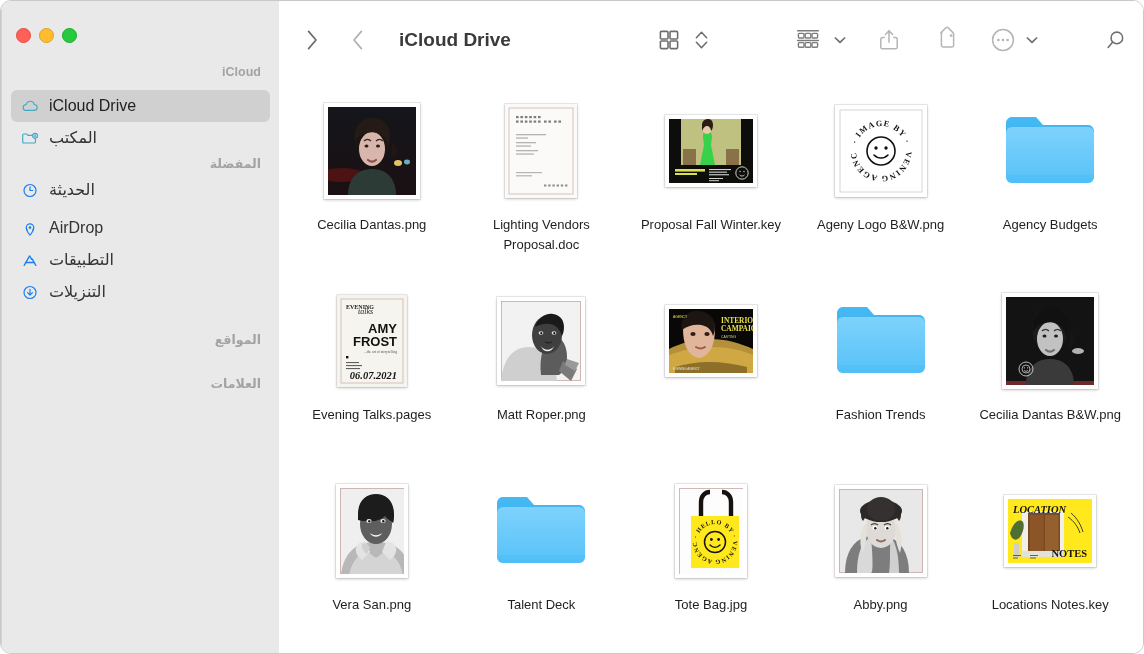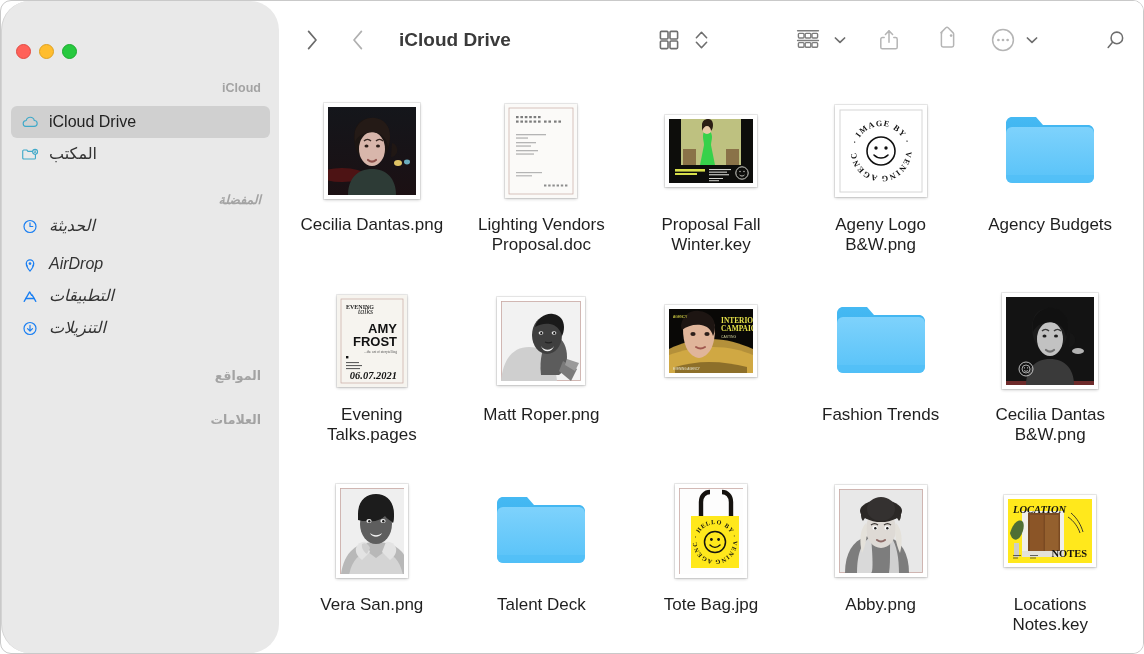--- a/index.html
+++ b/index.html
@@ -28,22 +28,21 @@
   }
 
   
   #sidebar {
     width: 278px;
     flex: 0 0 278px;
     background: #e9e9e9;
     border-left: 1px solid #d3d3d3;
     box-sizing: border-box;
     position: relative;
-    padding-top: 16px;
-    border-radius: 29px;
+    padding-top: 0;
   }
 
   .traffic-lights {
     display: flex;
     flex-direction: row;
     gap: 8px;
     padding: 27px 0 0 0;
     margin-right: 0;
     justify-content: flex-end;
     padding-left: 14px;
@@ -174,21 +173,21 @@
 
   .thumb-wrap {
     height: 108px;
     display: flex;
     align-items: center;
     justify-content: center;
   }
 
   .fname {
     margin-top: 10px;
-    font-size: 17px;
+    font-size: 13px;
     line-height: 20px;
     color: #1f1f1f;
     text-align: center;
     max-width: 150px;
     word-wrap: break-word;
     direction: ltr;
   }
 
   
   .photo {
@@ -237,21 +236,21 @@
             <path d="M3 7.2c0-.7.55-1.2 1.2-1.2h3.2l1.3 1.5h7.1c.65 0 1.2.55 1.2 1.2v6.1c0 .7-.55 1.2-1.2 1.2H4.2c-.65 0-1.2-.5-1.2-1.2V7.2z" stroke="#3fa9c9" stroke-width="1.25" stroke-linejoin="round"></path>
             <circle cx="16.6" cy="8.1" r="2.7" fill="#e9e9e9" stroke="#3fa9c9" stroke-width="1.25"></circle>
             <circle cx="16.6" cy="7.3" r="0.85" fill="#3fa9c9"></circle>
             <path d="M14.9 9.8c.3-.75.95-1.15 1.7-1.15s1.4.4 1.7 1.15" stroke="#3fa9c9" stroke-width="1.1" stroke-linecap="round"></path>
           </svg>
         </span>
         <span class="sb-label">المكتب</span>
       </div>
     </div>
 
-    <div class="sb-group" style="margin-top:20px;font-style:italic;">
+    <div class="sb-group" style="">
       <div class="sb-header">المفضلة</div>
 
       <div class="sb-item">
         <span class="sb-icon">
           <svg width="21" height="21" viewBox="0 0 22 22" fill="none">
             <circle cx="11" cy="11" r="6.6" stroke="#1a7ff2" stroke-width="1.3"></circle>
             <path d="M11 7.1V11h3.1" stroke="#1a7ff2" stroke-width="1.3" stroke-linecap="round" stroke-linejoin="round"></path>
           </svg>
         </span>
         <span class="sb-label">الحديثة</span>

